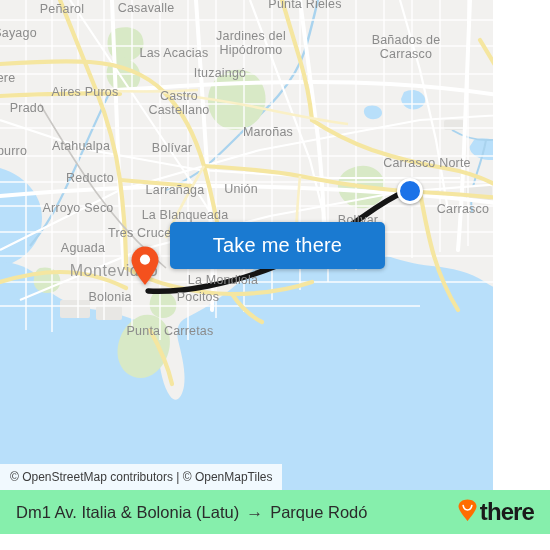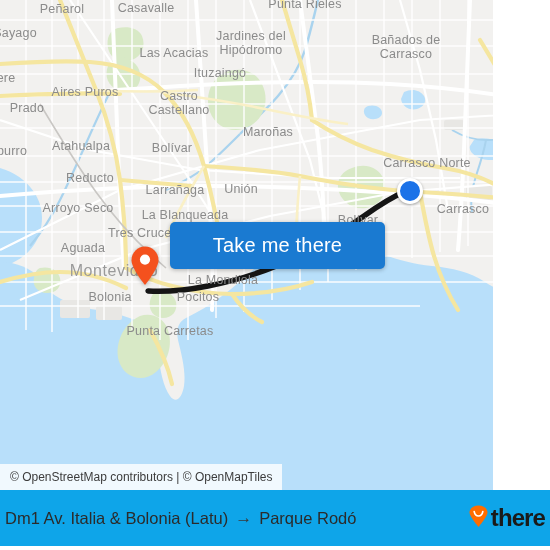--- a/index.html
+++ b/index.html
@@ -77,24 +77,24 @@
     background: rgba(255,255,255,.80);
     font-size: 12px;
     color: #3c3c3c;
     white-space: nowrap;
   }
 
   
   .footer {
     position: absolute;
     left: 0; top: 490px;
-    width: 550px; height: 56px;
-    background: #0ea5e9;
+    width: 550px; height: 44px;
+    background: #86efac;
     display: flex; align-items: center;
-    padding: 0 5px;
+    padding: 0 16px;
   }
   .route-text {
     font-size: 16.5px;
     color: #2b2b2b;
     white-space: nowrap;
     display: flex; align-items: center; gap: 7px;
   }
   .arrow-gl { font-size: 17px; color: #3a3a3a; }
   .brand {
     margin-left: auto;

